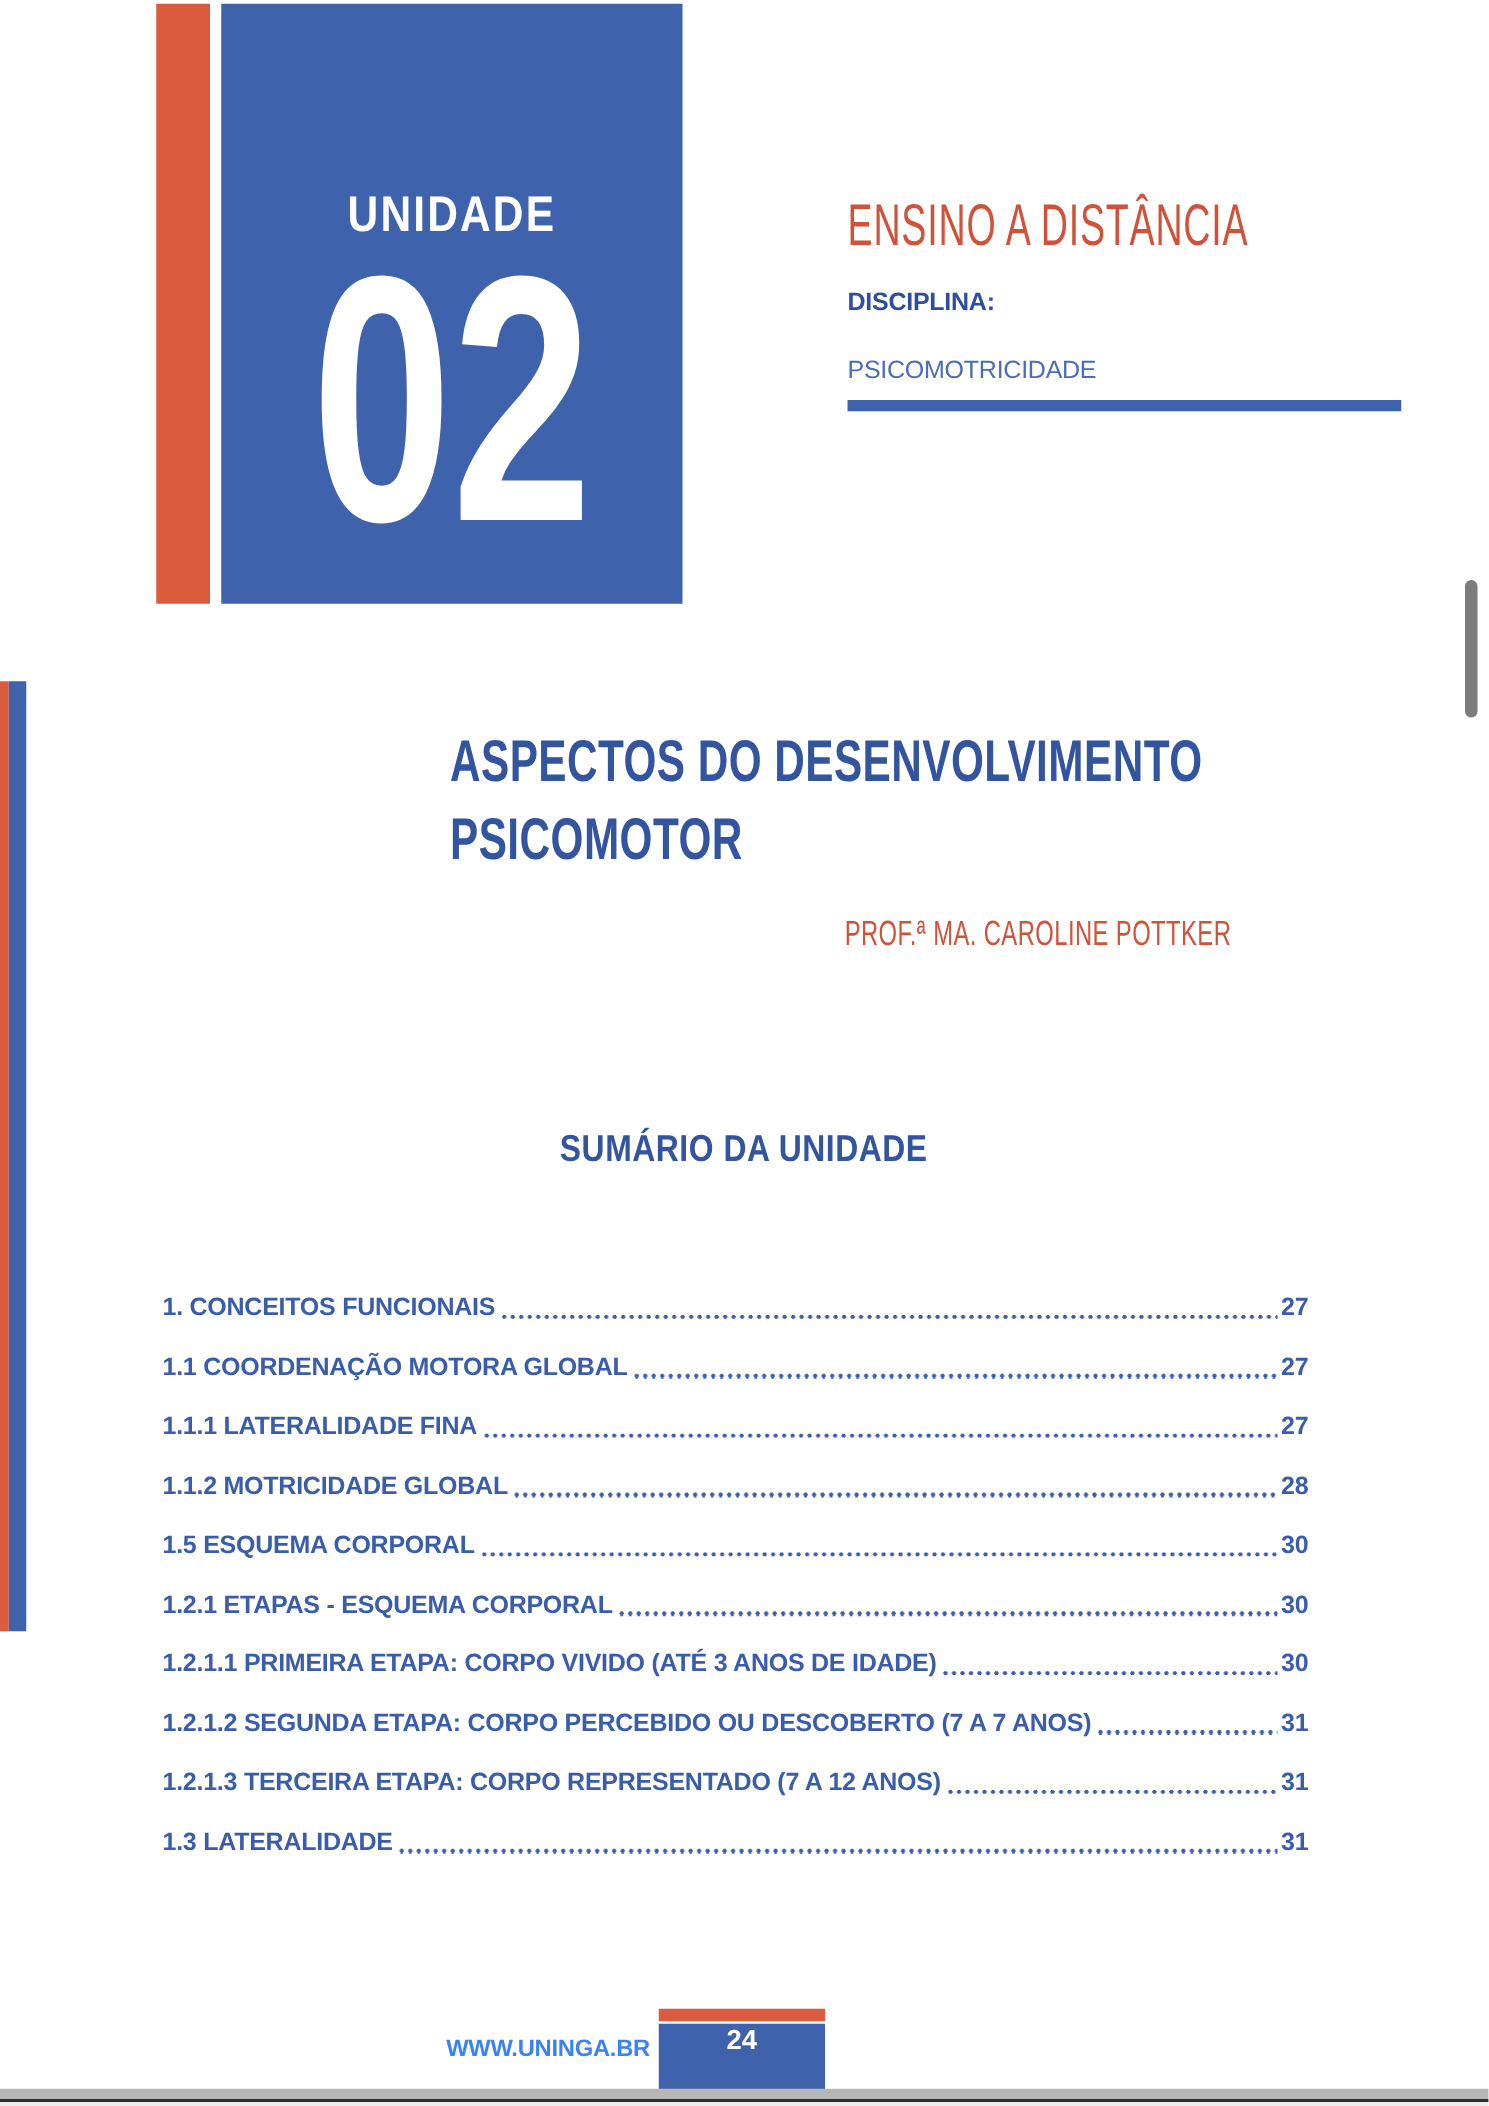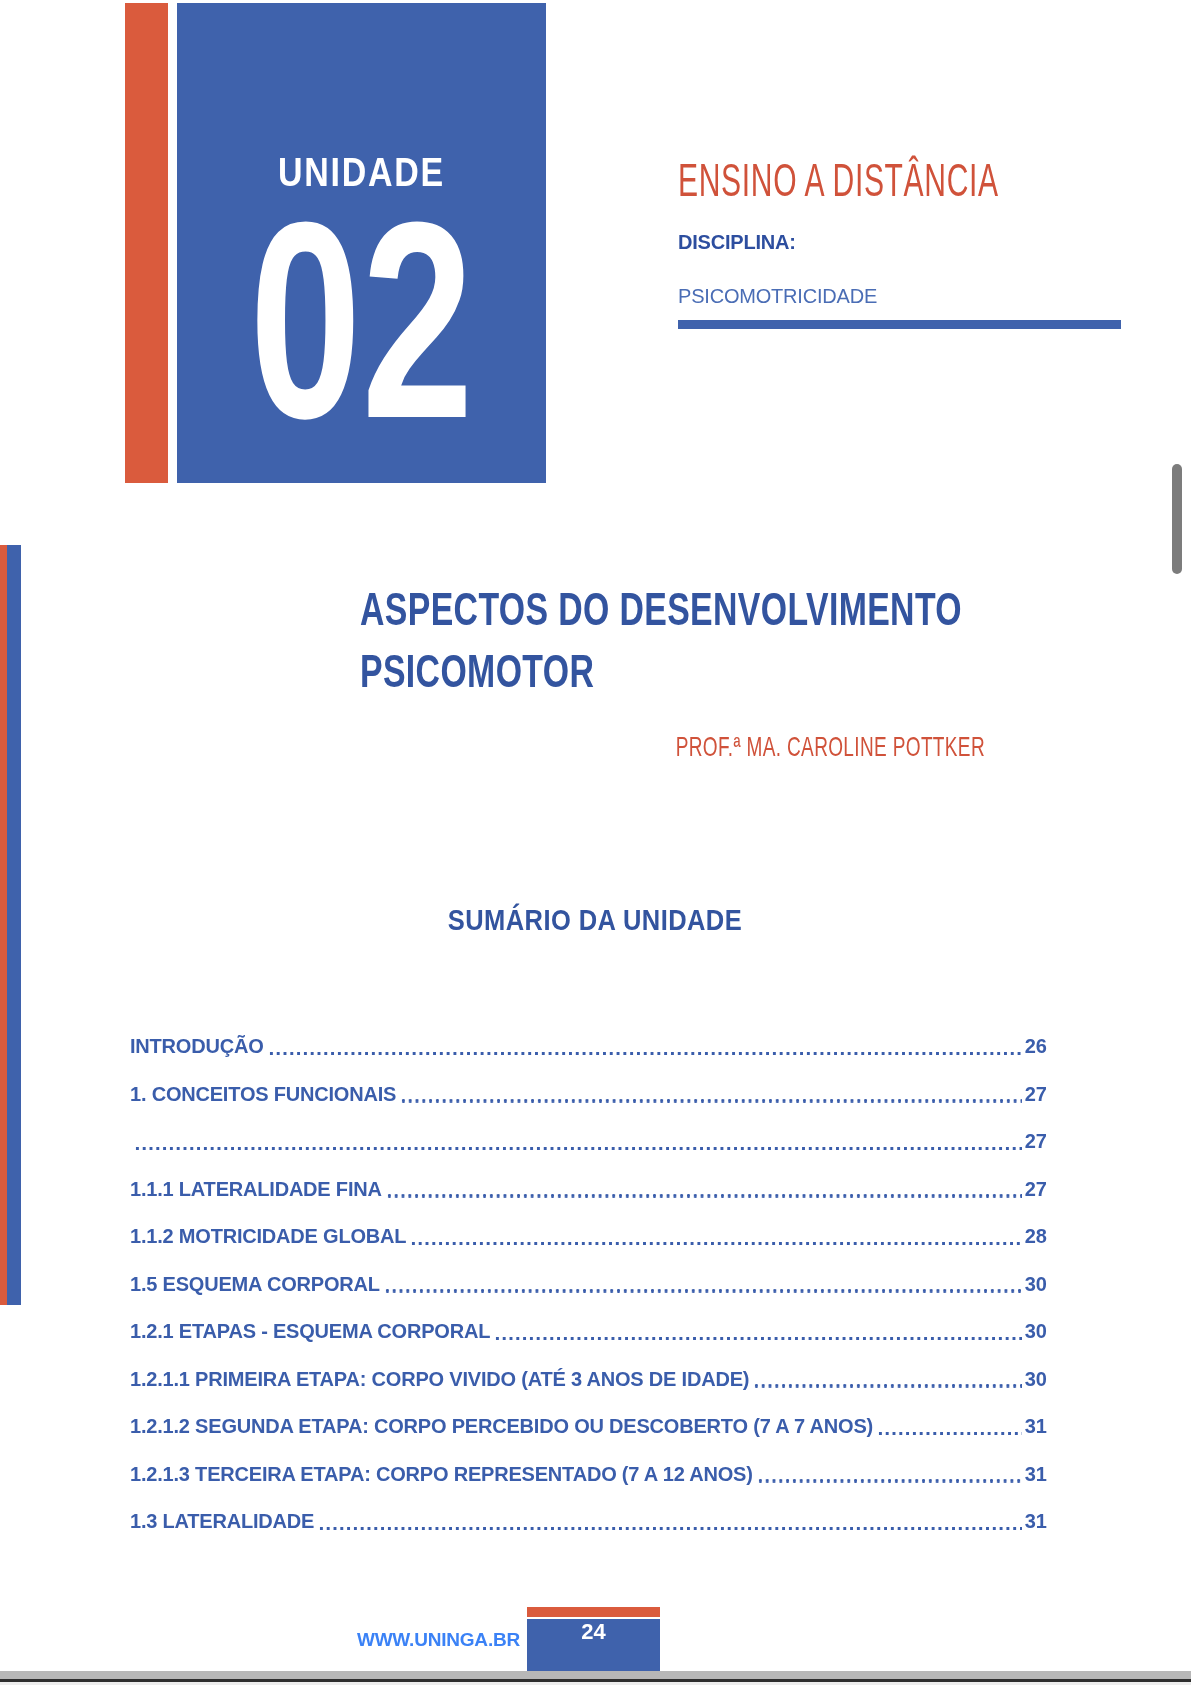--- a/index.html
+++ b/index.html
@@ -79,33 +79,29 @@
   <div class="abs scroll-thumb"></div>
 
   <div class="abs side-orange"></div>
   <div class="abs side-blue"></div>
 
   <div class="abs main-title">ASPECTOS DO DESENVOLVIMENTO PSICOMOTOR</div>
   <div class="abs professor">PROF.ª MA. CAROLINE POTTKER</div>
   <div class="abs summary-heading">SUMÁRIO DA UNIDADE</div>
 
   <div class="abs toc">
-    <div class="toc-row">
-      <span class="toc-label">INTRODUÇÃO</span>
-      <span class="toc-dots"></span>
-      <span class="toc-page">26</span>
-    </div>
 
     <div class="toc-row">
       <span class="toc-label">1. CONCEITOS FUNCIONAIS</span>
       <span class="toc-dots"></span>
       <span class="toc-page">27</span>
     </div>
 
     <div class="toc-row">
+      <span class="toc-label">1.1 COORDENAÇÃO MOTORA GLOBAL</span>
       <span class="toc-dots"></span>
       <span class="toc-page">27</span>
     </div>
 
     <div class="toc-row">
       <span class="toc-label">1.1.1 LATERALIDADE FINA</span>
       <span class="toc-dots"></span>
       <span class="toc-page">27</span>
     </div>
 

